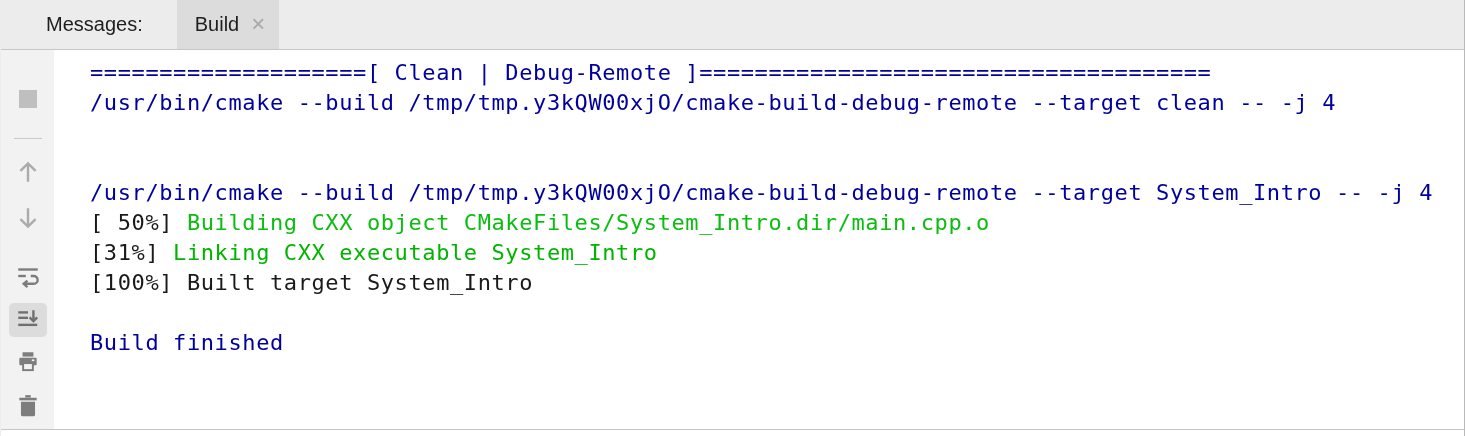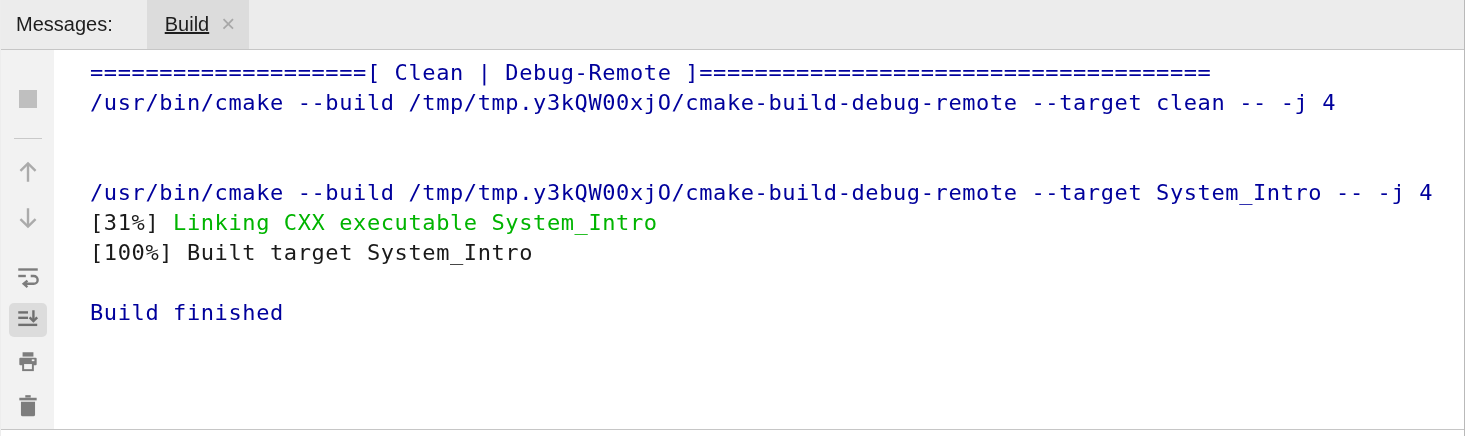--- a/index.html
+++ b/index.html
@@ -6,31 +6,31 @@
   html, body { margin: 0; padding: 0; background: #ffffff; }
   .window {
     width: 1465px; height: 436px; position: relative; background: #ffffff;
     font-family: "Liberation Sans", sans-serif;
     border-right: 1px solid #b9b9b9; border-left: 1px solid #ededed;
     display: flex; flex-direction: column; overflow: hidden;
   }
   
   .header {
     height: 50px; background: #ececec; border-bottom: 1px solid #c6c6c6;
-    display: flex; align-items: stretch; flex-shrink: 0;
+    display: flex; align-items: stretch; flex-shrink: 0; padding-left: 30px;
   }
   .header-label {
     display: flex; align-items: center; padding-left: 15px;
     font-size: 20px; color: #1e1e1e;
   }
   .tab {
     margin-left: 34px; background: #dcdcdc; display: flex; align-items: center;
     padding: 0 14px 0 18px; gap: 12px; cursor: default;
   }
-  .tab-title { font-size: 20px; color: #1e1e1e; text-decoration: underline; }
+  .tab-title { font-size: 20px; color: #1e1e1e; }
   .tab-close { font-size: 24px; color: #a8a8a8; line-height: 1; margin-top: -2px; }
   
   .body { display: flex; flex: 1; min-height: 0; justify-content: center; }
   .gutter {
     width: 53px; background: #f2f2f2; flex-shrink: 0;
     display: flex; flex-direction: column; align-items: center;
   }
   .icon-btn {
     width: 38px; height: 34px; display: flex; align-items: center;
     justify-content: center; border-radius: 5px; background: transparent;
@@ -134,20 +134,21 @@
         </svg>
       </button>
     </div>
 
     <div class="console">
         <div class="console-line"><span class="seg-blue">====================[ Clean | Debug-Remote ]=====================================</span></div>
         <div class="console-line"><span class="seg-blue">/usr/bin/cmake --build /tmp/tmp.y3kQW00xjO/cmake-build-debug-remote --target clean -- -j 4</span></div>
         <div class="console-line">&nbsp;</div>
         <div class="console-line">&nbsp;</div>
         <div class="console-line"><span class="seg-blue">/usr/bin/cmake --build /tmp/tmp.y3kQW00xjO/cmake-build-debug-remote --target System_Intro -- -j 4</span></div>
+        <div class="console-line"><span class="seg-black">[ 50%] </span><span class="seg-green">Building CXX object CMakeFiles/System_Intro.dir/main.cpp.o</span></div>
         <div class="console-line"><span class="seg-black">[31%] </span><span class="seg-green-bold">Linking CXX executable System_Intro</span></div>
         <div class="console-line"><span class="seg-black">[100%] Built target System_Intro</span></div>
         <div class="console-line">&nbsp;</div>
         <div class="console-line"><span class="seg-blue">Build finished</span></div>
       </div>
   </div>
 
   <div class="bottom-strip"></div>
 </div>
 

